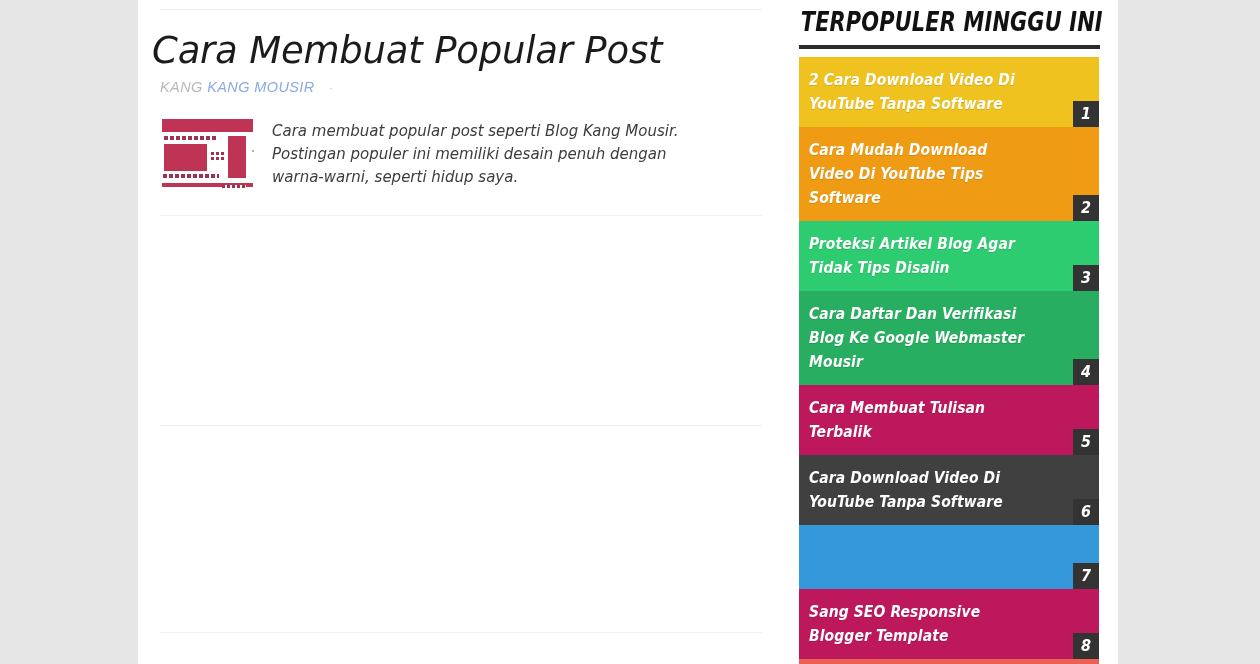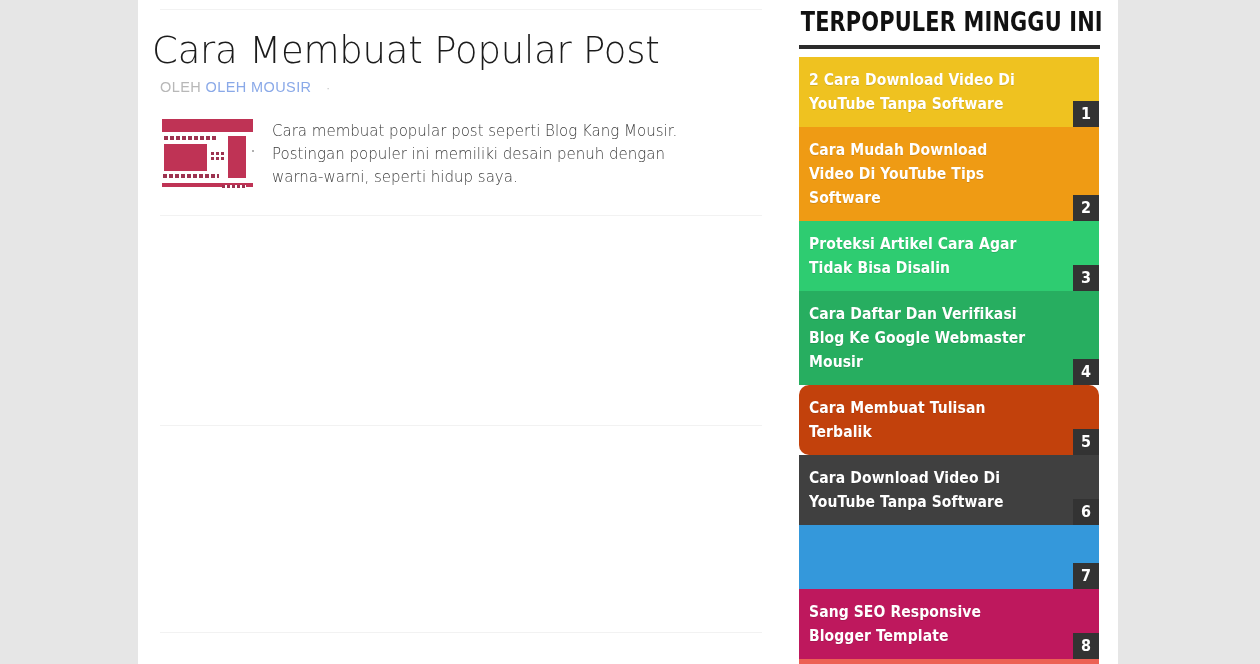--- a/index.html
+++ b/index.html
@@ -12,20 +12,21 @@
     height: 664px;
     background: #e6e6e6;
     font-family: "Liberation Sans", sans-serif;
     overflow: hidden;
   }
 
   #page-wrap {
     position: relative;
     width: 1260px;
     height: 664px;
+    font-style: italic;
   }
 
   
   .page-canvas {
     position: absolute;
     left: 138px;
     top: 0;
     width: 980px;
     height: 664px;
     background: #ffffff;
@@ -228,22 +229,22 @@
   <div class="page-canvas"></div>
 
   <div class="rule rule-top"></div>
   <div class="rule rule-mid-1"></div>
   <div class="rule rule-mid-2"></div>
   <div class="rule rule-bottom"></div>
 
   <h1 class="post-title">Cara Membuat Popular Post</h1>
 
   <div class="post-byline">
-    <span>OLEH</span>
-    <span class="author">OLEH MOUSIR</span>
+    <span>KANG</span>
+    <span class="author">KANG MOUSIR</span>
     <span class="sep">·</span>
   </div>
 
   <div class="post-thumb">
     <div class="thumb-bar-top"></div>
     <div class="thumb-text-1"></div>
     <div class="thumb-block"></div>
     <div class="thumb-side-block"></div>
     <div class="thumb-text-2"></div>
     <div class="thumb-text-3"></div>
@@ -262,28 +263,28 @@
     <ul class="popular-list" id="popular-list">
         <li class="popular-item" style="background: rgb(239, 194, 32);">
           <span class="popular-item-title">2 Cara Download Video Di YouTube Tanpa Software</span>
           <span class="popular-rank">1</span>
         </li>
         <li class="popular-item" style="background: rgb(239, 155, 20);">
           <span class="popular-item-title">Cara Mudah Download Video Di YouTube Tips Software</span>
           <span class="popular-rank">2</span>
         </li>
         <li class="popular-item" style="background: rgb(46, 204, 113);">
-          <span class="popular-item-title">Proteksi Artikel Cara Agar Tidak Bisa Disalin</span>
+          <span class="popular-item-title">Proteksi Artikel Blog Agar Tidak Tips Disalin</span>
           <span class="popular-rank">3</span>
         </li>
         <li class="popular-item" style="background: rgb(39, 174, 96);">
           <span class="popular-item-title">Cara Daftar Dan Verifikasi Blog Ke Google Webmaster Mousir</span>
           <span class="popular-rank">4</span>
         </li>
-        <li class="popular-item one-line" style="background: #c2410c; border-radius: 10px;">
+        <li class="popular-item one-line" style="background: #be185d;">
           <span class="popular-item-title">Cara Membuat Tulisan Terbalik</span>
           <span class="popular-rank">5</span>
         </li>
         <li class="popular-item" style="background: #404040;">
           <span class="popular-item-title">Cara Download Video Di YouTube Tanpa Software</span>
           <span class="popular-rank">6</span>
         </li>
         <li class="popular-item" style="background: rgb(52, 152, 219);">
           <span class="popular-rank">7</span>
         </li>

